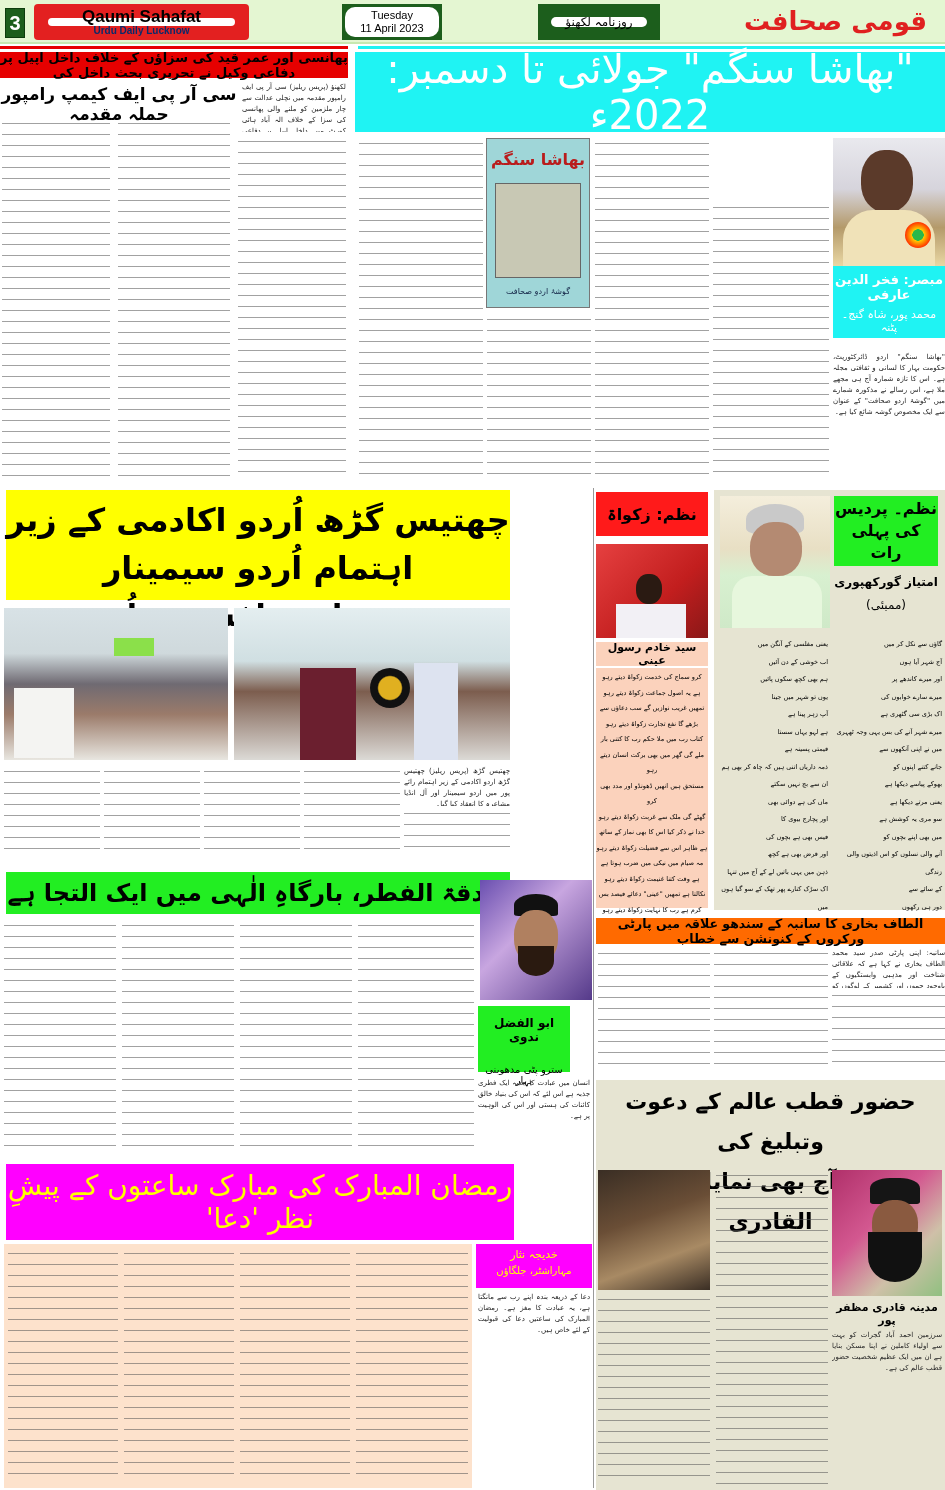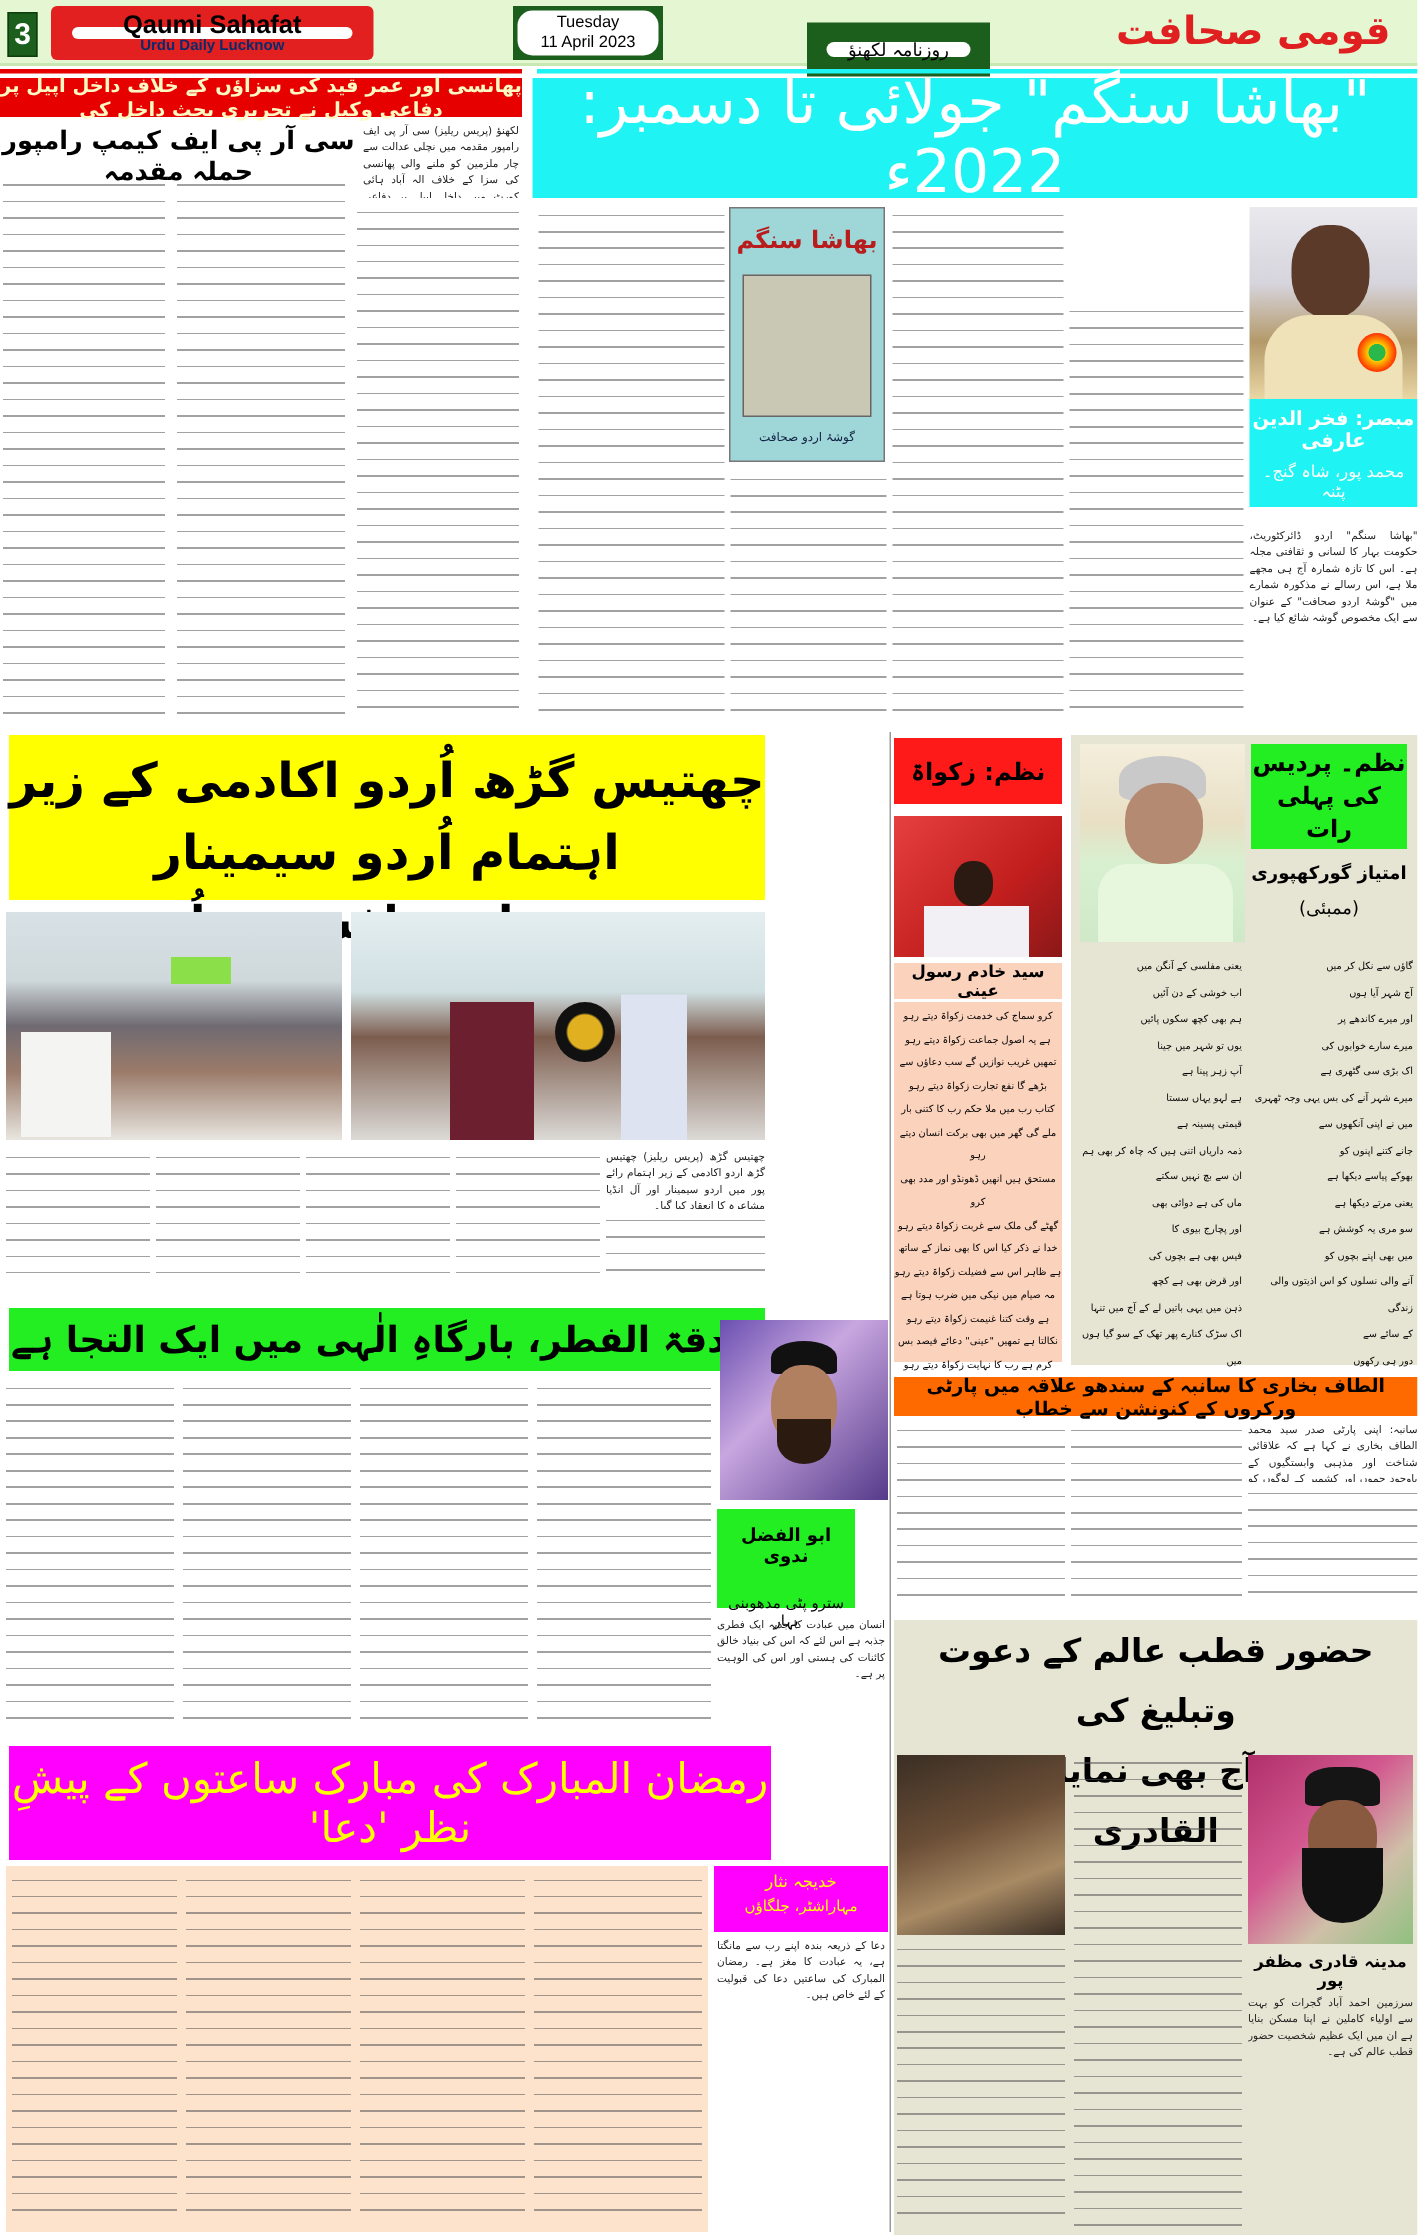--- a/index.html
+++ b/index.html
@@ -8,25 +8,25 @@
   .center{display:flex;align-items:center;justify-content:center;text-align:center}
   
   #header{left:0;top:0;width:945px;height:44px;background:#e4f6d2;border-bottom:2px solid #c7e8b0}
   .pagenum{left:5px;top:8px;width:20px;height:30px;background:#1c5e1c;color:#fff;font:bold 20px "Liberation Sans",sans-serif;border:1px solid #0d3c0d}
   .masthead-box{left:34px;top:4px;width:215px;height:36px;background:#e32020;border-radius:4px;padding:14px}
   .masthead-inner{width:100%;height:100%;background:#fff;border-radius:12px;flex-direction:column}
   .mh-title{font:bold 17px "Liberation Sans",sans-serif;color:#000;line-height:17px}
   .mh-sub{font:bold 10px "Liberation Sans",sans-serif;color:#0a2a6b;line-height:12px}
   .date-box{left:342px;top:4px;width:100px;height:36px;background:#1c5e1c;padding:3px}
   .date-inner{width:100%;height:100%;background:#fff;border-radius:10px;flex-direction:column;font:11px "Liberation Sans",sans-serif;line-height:13px}
-  .urdu-box{left:538px;top:15px;width:122px;height:36px;background:#1c5e1c;padding:13px}
+  .urdu-box{left:538px;top:4px;width:122px;height:36px;background:#1c5e1c;padding:13px}
   .urdu-inner{width:100%;height:100%;background:#fff;border-radius:10px;font:12px "DejaVu Sans",sans-serif}
   .brand{right:18px;top:6px;font:bold 26px "DejaVu Sans",sans-serif;color:#e02020;direction:rtl}
   
-  .redbar{background:#e60000;color:#fef9c3;font-weight:bold;font-size:15px;direction:rtl}
+  .redbar{background:#e60000;color:#000000;font-weight:bold;font-size:15px;direction:rtl}
   .cyan{background:#1ff3f3}
   .bodytxt{font-size:7px;line-height:11px;color:#222;direction:rtl;text-align:justify;overflow:hidden}
   .col-lines{background:repeating-linear-gradient(to bottom,transparent 0,transparent 5px,#555 5px,#555 6px,transparent 6px,transparent 11px);opacity:.55}
   .photo{overflow:hidden}
   .hl-big{font-weight:bold;direction:rtl}
   .divider{background:#999}
 </style>
 </head>
 <body>
 

